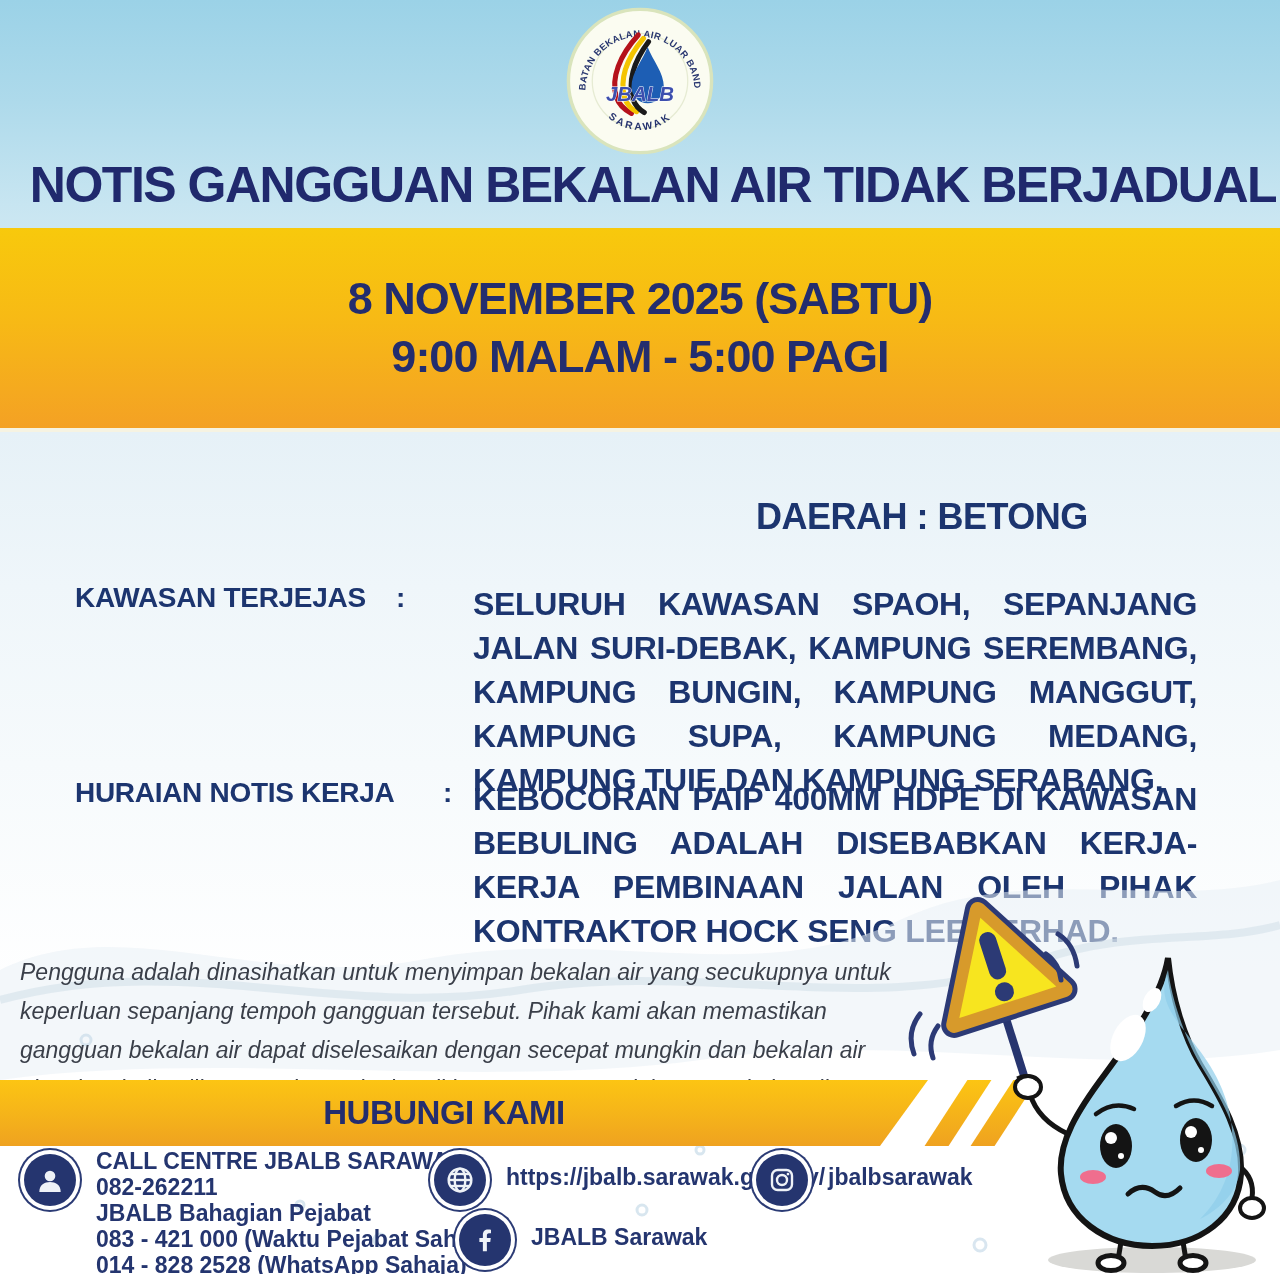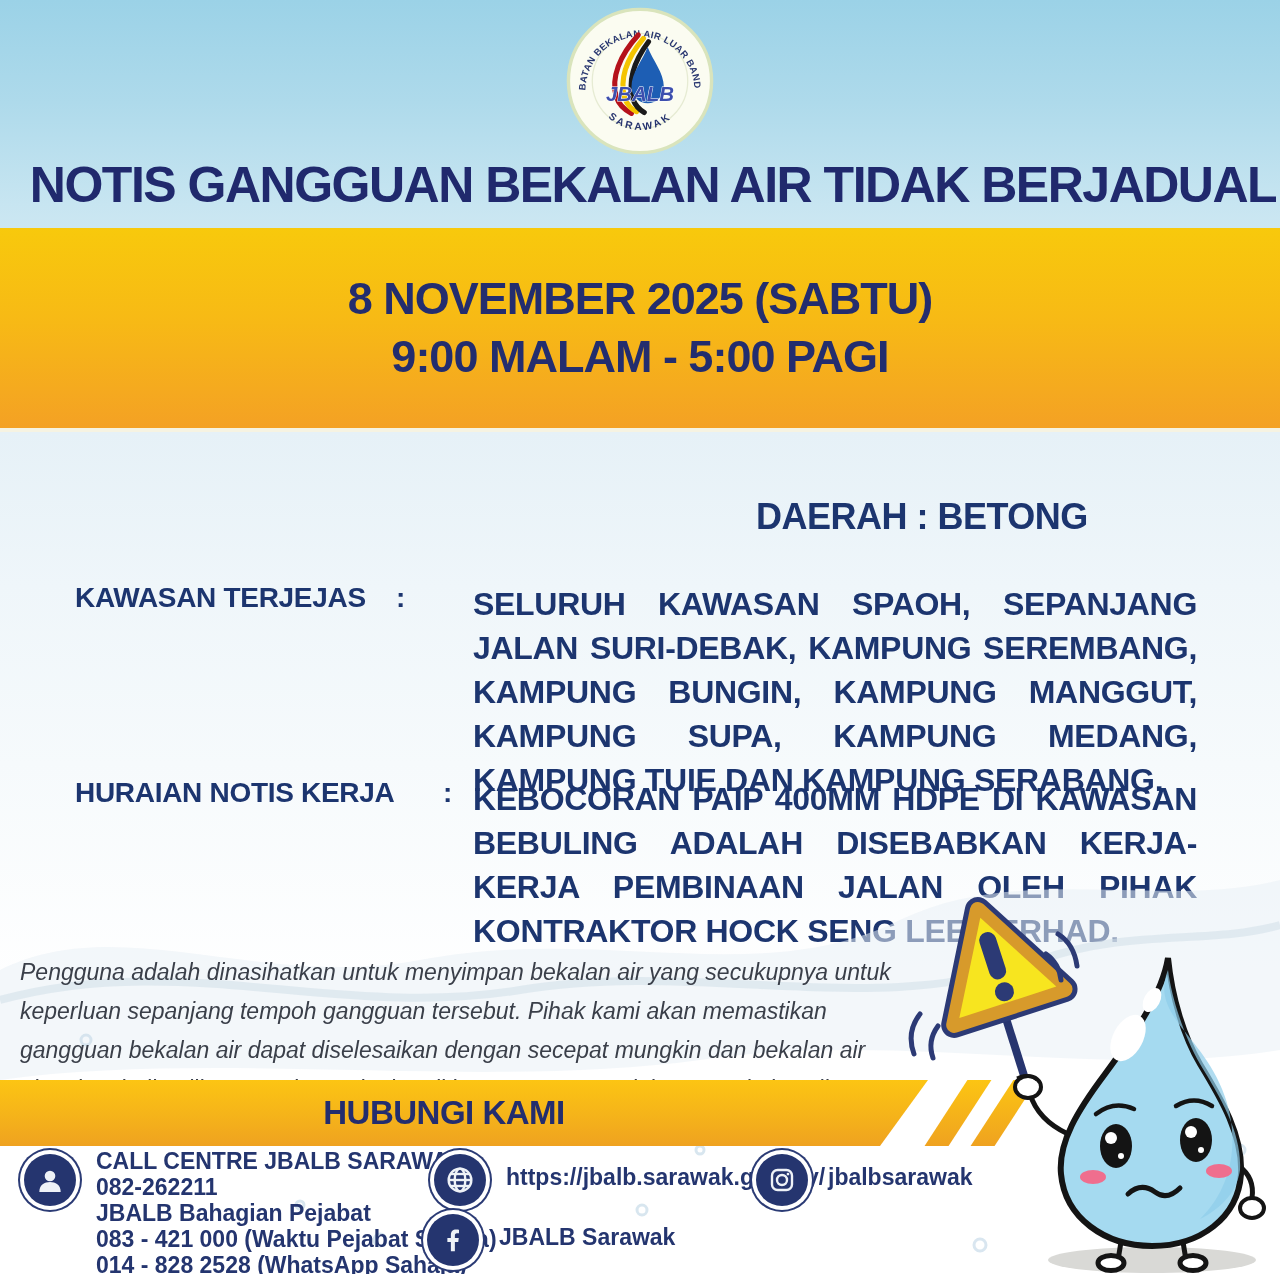--- a/index.html
+++ b/index.html
@@ -63,21 +63,21 @@
   .contact-col{position:absolute; display:flex; gap:16px; align-items:flex-start;}
   .icon-badge{
     flex:0 0 auto; width:52px; height:52px; border-radius:50%;
     background:#25356f; display:flex; align-items:center; justify-content:center;
     box-shadow:0 0 0 4px #ffffff, 0 0 0 6px #2b3b75;
     margin:6px 4px 0 6px;
   }
   .contact-text{font-size:23px; font-weight:700; color:#24356f; line-height:26px; white-space:nowrap;}
   .col-call{top:1148px; left:18px;}
   .col-web{top:1148px; left:428px;}
-  .col-fb{top:1208px; left:421px;}
+  .col-fb{top:1208px; left:453px;}
   .col-ig{top:1148px; left:750px;}
   .single-line{display:flex; align-items:center;}
   .single-line .contact-text{margin-top:0;}
   .col-web .contact-text,.col-fb .contact-text,.col-ig .contact-text{align-self:center;}
   
   .mascot{position:absolute; left:900px; top:874px; width:380px; height:400px;}
 </style>
 </head>
 <body>
 

